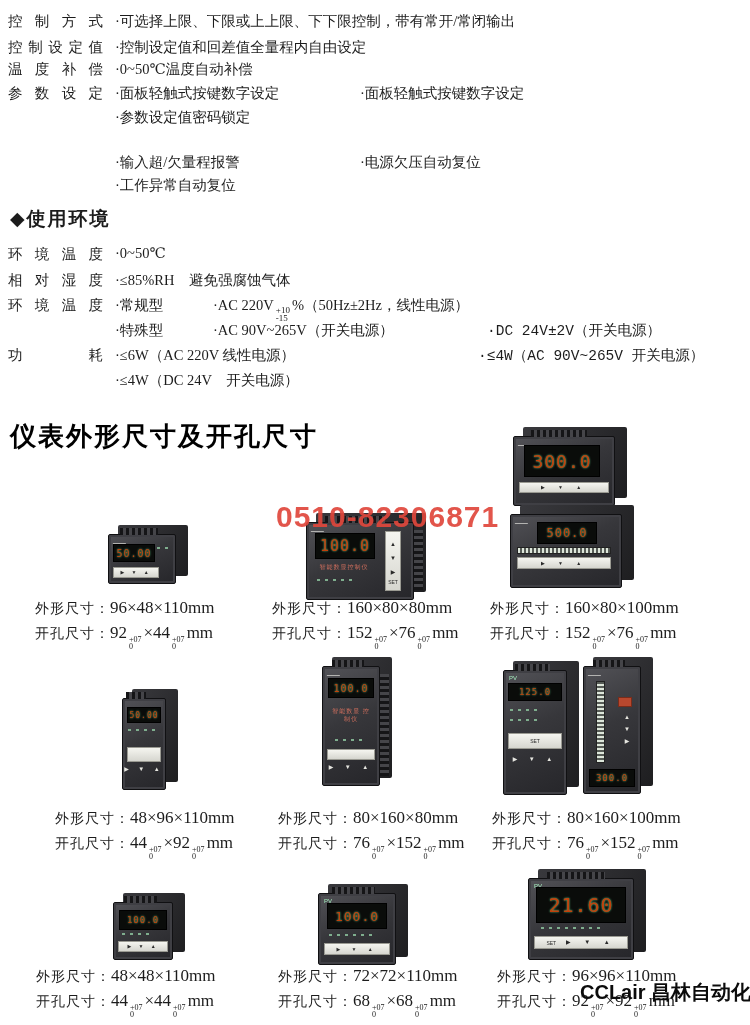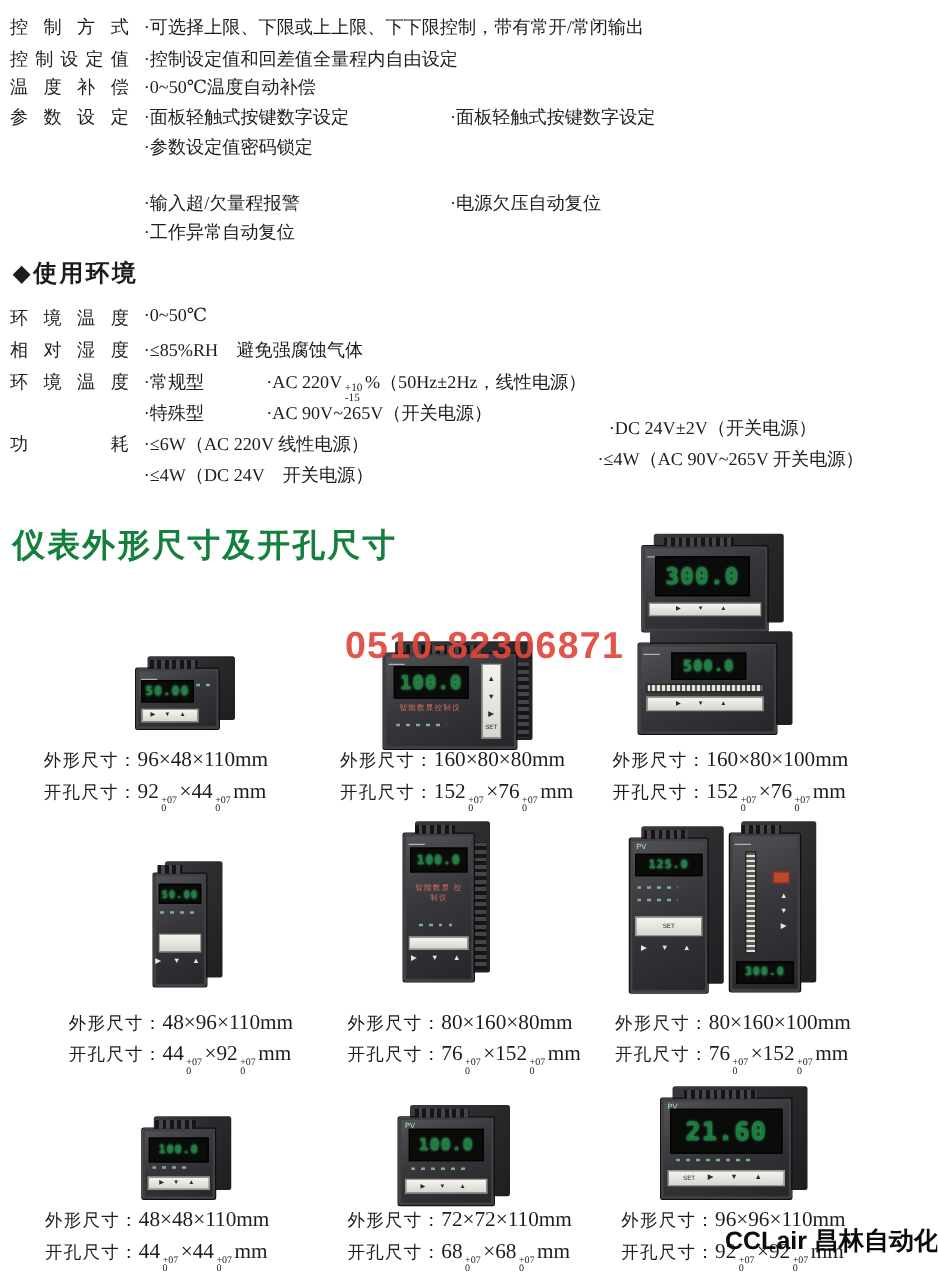--- a/index.html
+++ b/index.html
@@ -4,47 +4,47 @@
 <style>
   html,body{margin:0;padding:0;background:#ffffff;}
   #doc{position:relative;width:750px;height:1025px;background:#fff;overflow:hidden;
        font-family:"Liberation Serif","DejaVu Serif",serif;color:#1c1c1c;}
 
   
   .line{position:absolute;left:8px;width:740px;height:22px;font-size:14.5px;white-space:nowrap;}
   .lab{display:inline-block;width:95px;text-align:justify;text-align-last:justify;vertical-align:top;}
   .b1{position:absolute;left:107px;top:0;}
   .b2{position:absolute;left:352px;top:0;}
-  .b3{position:absolute;left:479px;top:12px;}
+  .b3{position:absolute;left:479px;top:0;font-family:Liberation Mono, monospace;}
   .bv{position:absolute;left:205px;top:0;}
   .frac{display:inline-flex;flex-direction:column;font-size:9px;line-height:8px;vertical-align:-3px;margin:0 2px;}
   .frac i{font-style:normal;}
   .envh{position:absolute;left:10px;top:206px;font-size:19px;letter-spacing:2px;font-weight:bold;}
   .sect{position:absolute;left:10px;top:419px;font-size:26px;font-weight:800;letter-spacing:2px;
-        font-family:"Liberation Sans","DejaVu Sans",sans-serif;color:#15803d;}
+        font-family:"Liberation Sans","DejaVu Sans",sans-serif;color:#000000;}
 
   
   .wm-phone{position:absolute;left:276px;top:500px;font-family:"Liberation Sans",sans-serif;
             font-size:30px;font-weight:800;color:rgba(224,70,60,.92);letter-spacing:1px;z-index:30;}
   .wm-vendor{position:absolute;left:580px;top:979px;font-family:"Liberation Sans",sans-serif;
              font-size:20px;font-weight:700;color:#0b0b0b;z-index:30;white-space:nowrap;}
 
   
   .meter{position:absolute;z-index:5;}
   .meter::before{content:"";position:absolute;top:-9px;left:10px;right:-12px;bottom:8px;
                  background:linear-gradient(120deg,#39393d,#1e1e20);border-radius:2px;}
   .teeth{position:absolute;top:-6px;left:18%;width:55%;height:7px;z-index:2;
          background:repeating-linear-gradient(90deg,#151517 0 3px,#454549 3px 6px);}
   .fins{position:absolute;right:-9px;top:8px;bottom:10px;width:9px;z-index:0;
         background:repeating-linear-gradient(0deg,#151517 0 3px,#454549 3px 6px);}
   .face{position:absolute;inset:0;z-index:1;border-radius:2px;
         background:linear-gradient(155deg,#525257 0%,#37373b 45%,#26262a 100%);
         border:1px solid #101012;box-shadow:inset 0 0 0 2px #3f3f44;}
-  .lcd{position:absolute;background:#0a0c0a;color:#15803d;font-family:"DejaVu Sans Mono",monospace;
-       font-weight:bold;display:flex;align-items:center;justify-content:center;
+  .lcd{position:absolute;background:#0a0c0a;color:#c2410c;font-family:"DejaVu Sans Mono",monospace;
+       font-weight:normal;display:flex;align-items:center;justify-content:center;
        text-shadow:0 0 2px #6fe09a;border:1px solid #000;letter-spacing:1px;}
   .strip{position:absolute;background:linear-gradient(#f5f5f0,#d6d6cf);border:1px solid #9a9a92;
          display:flex;align-items:center;justify-content:center;}
   .btns{position:absolute;color:#e6e6e0;font-size:6px;letter-spacing:5px;text-align:center;line-height:9px;}
   .btns.dark{color:#2a2a2a;}
   .btns.col{white-space:pre-line;letter-spacing:0;}
   .dots{position:absolute;height:2px;background:repeating-linear-gradient(90deg,#7fae8e 0 3px,transparent 3px 8px);}
   .barh{position:absolute;height:5px;background:repeating-linear-gradient(90deg,#dde6da 0 2px,#565b56 2px 4px);border:1px solid #222;}
   .barv{position:absolute;width:7px;background:repeating-linear-gradient(0deg,#dde6da 0 2px,#565b56 2px 4px);border:1px solid #222;}
   .brand{position:absolute;top:3px;left:5px;width:13px;height:5px;border-bottom:1px solid #cdcdc9;

